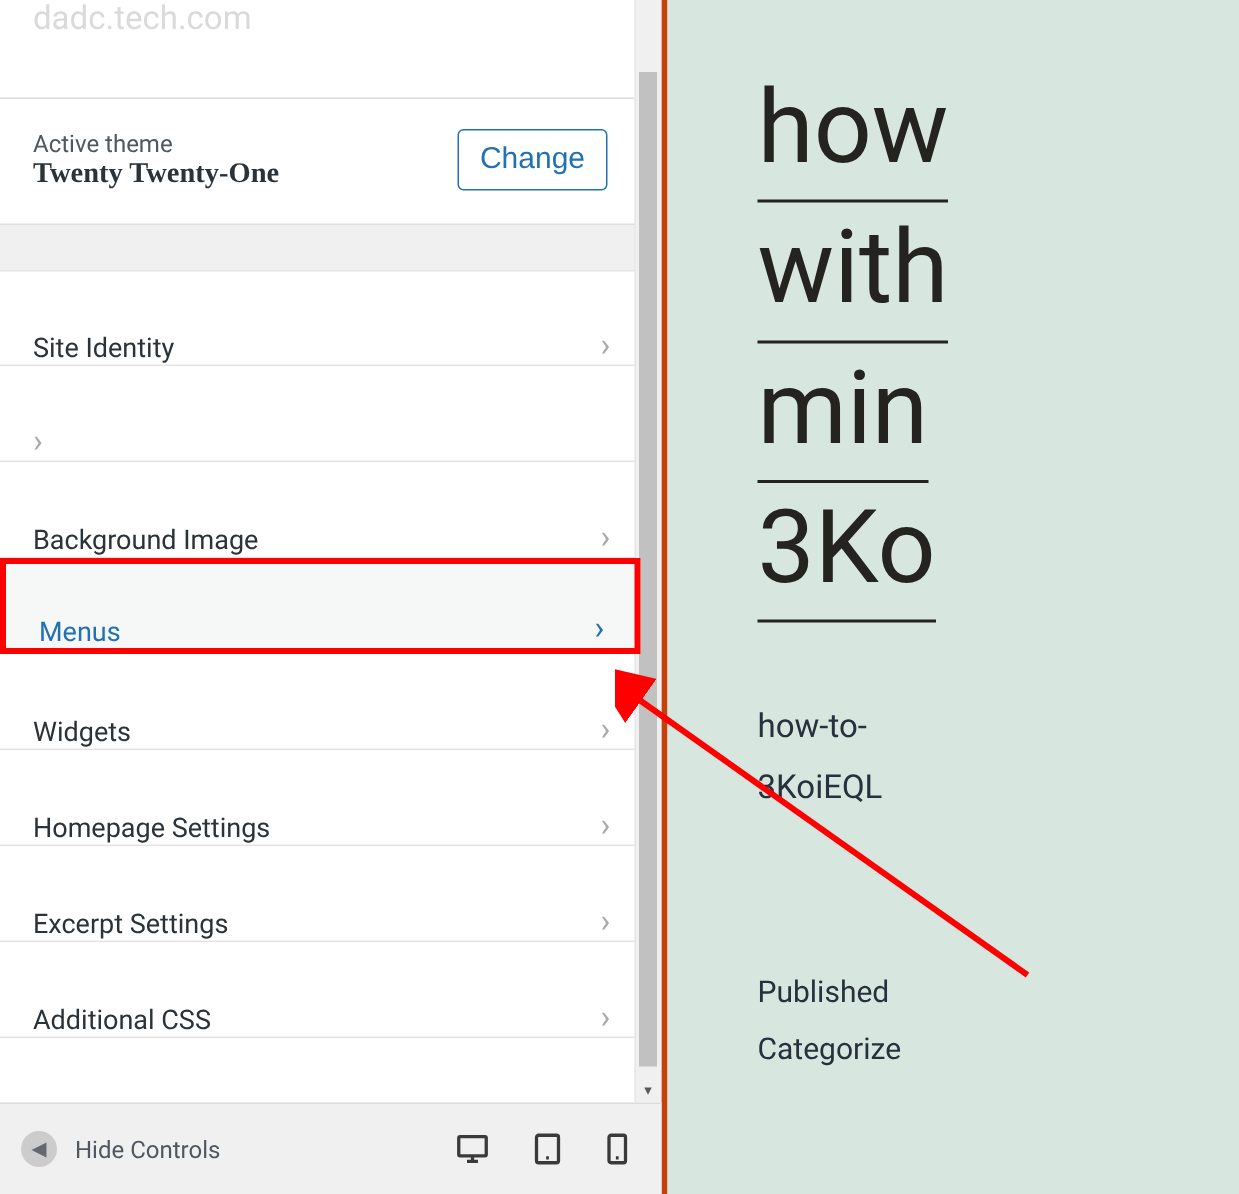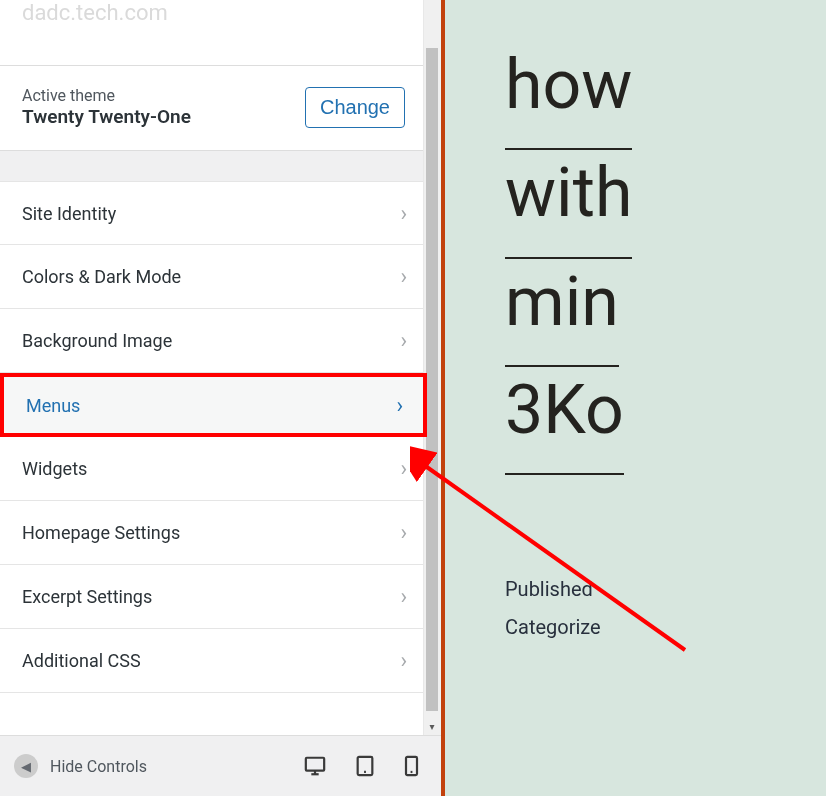--- a/index.html
+++ b/index.html
@@ -71,40 +71,41 @@
     .theme-info { }
     .theme-label {
       color: #50575e;
       font-size: 16px;
       margin-bottom: 0;
     }
     .theme-name {
       color: #2c3338;
       font-size: 19px;
       font-weight: 600;
+      font-family: Liberation Serif, serif;
     }
     .change-btn {
       border: 1px solid #2271b1;
       color: #2271b1;
       background: #fff;
       padding: 8px 14px;
       border-radius: 4px;
       font-size: 20px;
       cursor: pointer;
     }
     .spacer {
       height: 30px;
       background: #f0f0f1;
       width: 427px;
     }
     .menu-list { width: 427px; }
     .menu-item {
       display: flex;
       justify-content: space-between;
-      align-items: center;
+      align-items: flex-end;
       padding: 0 20px 0 22px;
       height: 64px;
       border-bottom: 1px solid #e5e5e5;
       cursor: pointer;
       background: #fff;
       color: #2c3338;
       font-size: 18px;
     }
     .menu-item.first { border-top: 1px solid #e5e5e5; }
     .menu-item.highlighted {
@@ -170,21 +171,21 @@
     }
     .post-title {
       font-size: 68px;
       line-height: 1.27;
       font-weight: 400;
       color: #24231f;
     }
     .post-title span {
       border-bottom: 2px solid #24231f;
       display: inline-block;
-      padding-bottom: 20px;
+      padding-bottom: 5px;
     }
     .post-meta-line {
       margin-top: 50px;
       font-size: 22px;
       line-height: 1.85;
       color: #28303d;
     }
     .post-pub {
       margin-top: 95px;
       font-size: 20px;
@@ -216,21 +217,20 @@
       </div>
       <button class="change-btn">Change</button>
     </div>
     <div class="spacer"></div>
     <div class="menu-list" id="menu-list">
         <div class="menu-item first">
           <span>Site Identity</span>
           <span class="chevron">›</span>
         </div>
         <div class="menu-item">
-          <span>Colors &amp; Dark Mode</span>
           <span class="chevron">›</span>
         </div>
         <div class="menu-item">
           <span>Background Image</span>
           <span class="chevron">›</span>
         </div>
         <div class="menu-item highlighted">
           <span>Menus</span>
           <span class="chevron">›</span>
         </div>
@@ -279,20 +279,24 @@
   </div>
 </div>
 
 <div class="preview">
   <h1 class="post-title">
     <span>how</span><br>
     <span>with</span><br>
     <span>min</span><br>
     <span>3Ko</span>
   </h1>
+  <div class="post-meta-line">
+    <div>how-to-</div>
+    <div>3KoiEQL</div>
+  </div>
   <div class="post-pub">
     <div>Published</div>
     <div>Categorize</div>
   </div>
 </div>
 
 <svg class="annotation-arrow" viewBox="0 0 290 225">
   <defs>
     <marker id="arrowhead" markerWidth="11" markerHeight="9" refX="1" refY="4.5" orient="auto">
       <polygon points="0 0, 11 4.5, 0 9" fill="#ff0000"></polygon>

